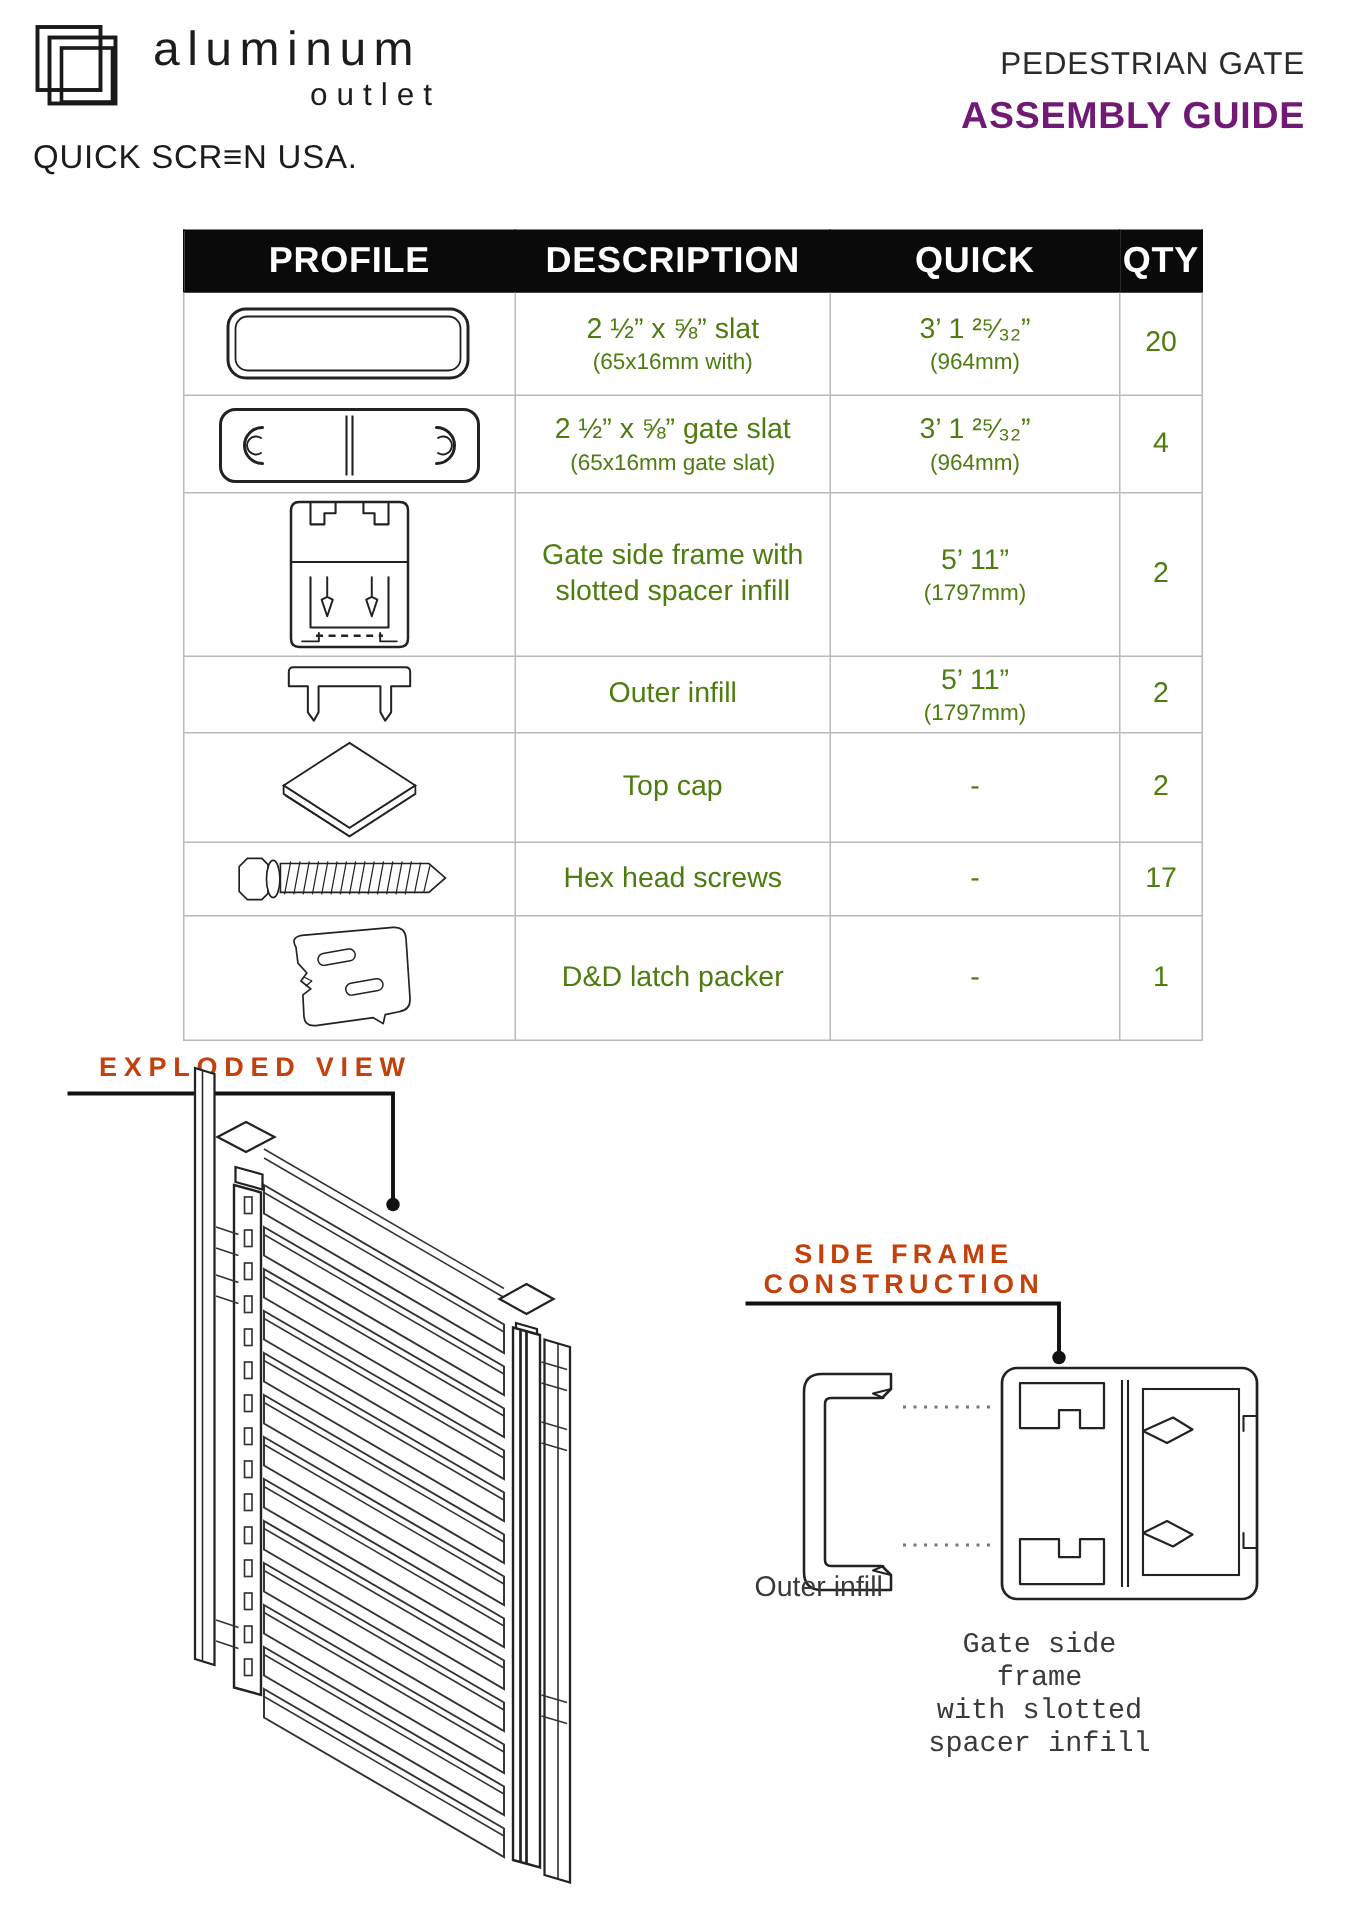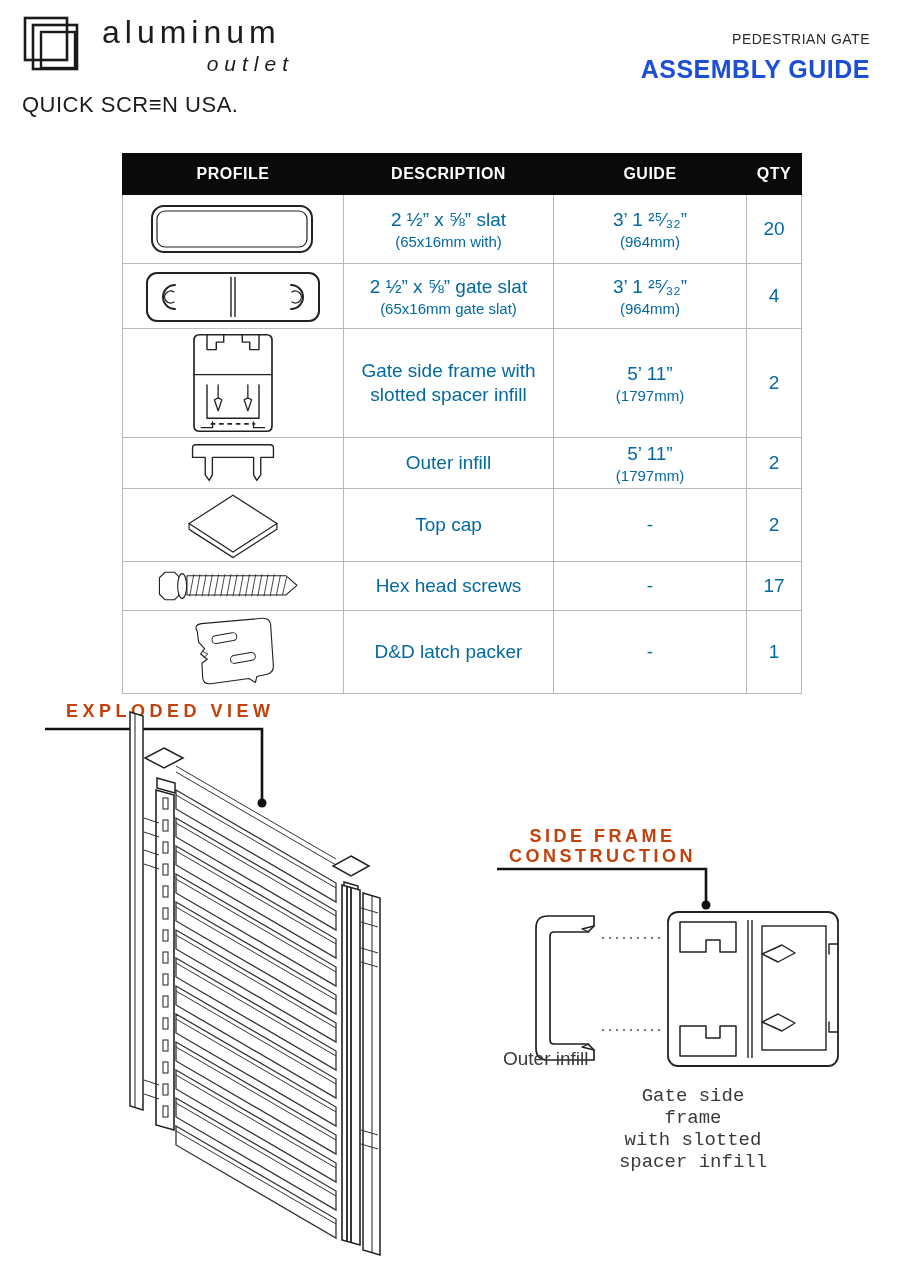--- a/index.html
+++ b/index.html
@@ -7,34 +7,34 @@
     position:relative;width:901px;height:1285px;background:#ffffff;overflow:hidden;
     font-family:"Liberation Sans","DejaVu Sans",sans-serif;color:#1a1a1a;padding-left:16px;
   }
   svg{display:block;}
   .line-art{stroke:#222222;fill:none;stroke-linejoin:round;stroke-linecap:round;}
 
   
   .logo-icon{position:absolute;left:22px;top:15px;}
   .brand{position:absolute;left:102px;top:14px;width:192px;}
   .brand-line1{font-size:32px;letter-spacing:5px;color:#1c1c1c;font-weight:400;}
-  .brand-line2{text-align:right;font-size:21px;letter-spacing:6px;color:#1c1c1c;margin-top:1px;font-style:italic;}
+  .brand-line2{text-align:right;font-size:21px;letter-spacing:6px;color:#1c1c1c;margin-top:1px;}
   .tagline{position:absolute;left:22px;top:92px;font-size:22px;letter-spacing:0.5px;color:#1c1c1c;}
   .doc-title{position:absolute;right:47px;top:31px;text-align:right;}
-  .doc-title-line1{font-size:14px;letter-spacing:0.5px;color:#2b2b2b;}
-  .doc-title-line2{font-size:25px;font-weight:700;letter-spacing:0.5px;color:#1d4ed8;margin-top:8px;text-align:right;}
+  .doc-title-line1{font-size:21px;letter-spacing:0.5px;color:#2b2b2b;}
+  .doc-title-line2{font-size:25px;font-weight:700;letter-spacing:0.5px;color:#701a75;margin-top:8px;text-align:right;}
 
   
   .parts-table{position:absolute;left:122px;top:153px;border-collapse:collapse;table-layout:fixed;}
   .parts-table th{
-    background:#0a0a0a;color:#ffffff;font-size:16px;font-weight:700;letter-spacing:0.5px;
+    background:#0a0a0a;color:#ffffff;font-size:24px;font-weight:700;letter-spacing:0.5px;
     height:38px;border:1px solid #0a0a0a;text-align:center;vertical-align:middle;
   }
   .parts-table td{
-    border:1px solid #b9b9b9;text-align:center;vertical-align:middle;color:#0369a1;padding:2px;
+    border:1px solid #b9b9b9;text-align:center;vertical-align:middle;color:#4d7c0f;padding:2px;
   }
   .r1{height:69px}.r2{height:62px}.r3{height:108px}.r4{height:48px}.r5{height:72px}.r6{height:46px}.r7{height:82px}
   .cell-main{font-size:19px;line-height:24px;}
   .cell-sub{font-size:15px;line-height:19px;}
   .cell-sub:empty{display:none;}
   .profile-cell svg{margin:0 auto;}
 
   
   .fig-title{position:absolute;font-weight:700;font-size:18px;letter-spacing:4.5px;color:#c2410c;}
   #exploded-title{left:66px;top:701px;}
@@ -72,21 +72,21 @@
     <colgroup>
         <col style="width:201px">
         <col style="width:210px">
         <col style="width:193px">
         <col style="width:55px">
       </colgroup>
     <thead>
       <tr>
         <th>PROFILE</th>
         <th>DESCRIPTION</th>
-        <th>GUIDE</th>
+        <th>QUICK</th>
         <th>QTY</th>
       </tr>
     </thead>
     <tbody>
       <tr class="r1">
         <td class="profile-cell">
           <svg width="170" height="60" viewBox="0 0 170 60">
             <rect x="4" y="7" width="160" height="46" rx="12" fill="#fff" stroke="#222" stroke-width="2"></rect>
             <rect x="9" y="12" width="150" height="36" rx="8" fill="none" stroke="#222" stroke-width="1.2"></rect>
           </svg>

